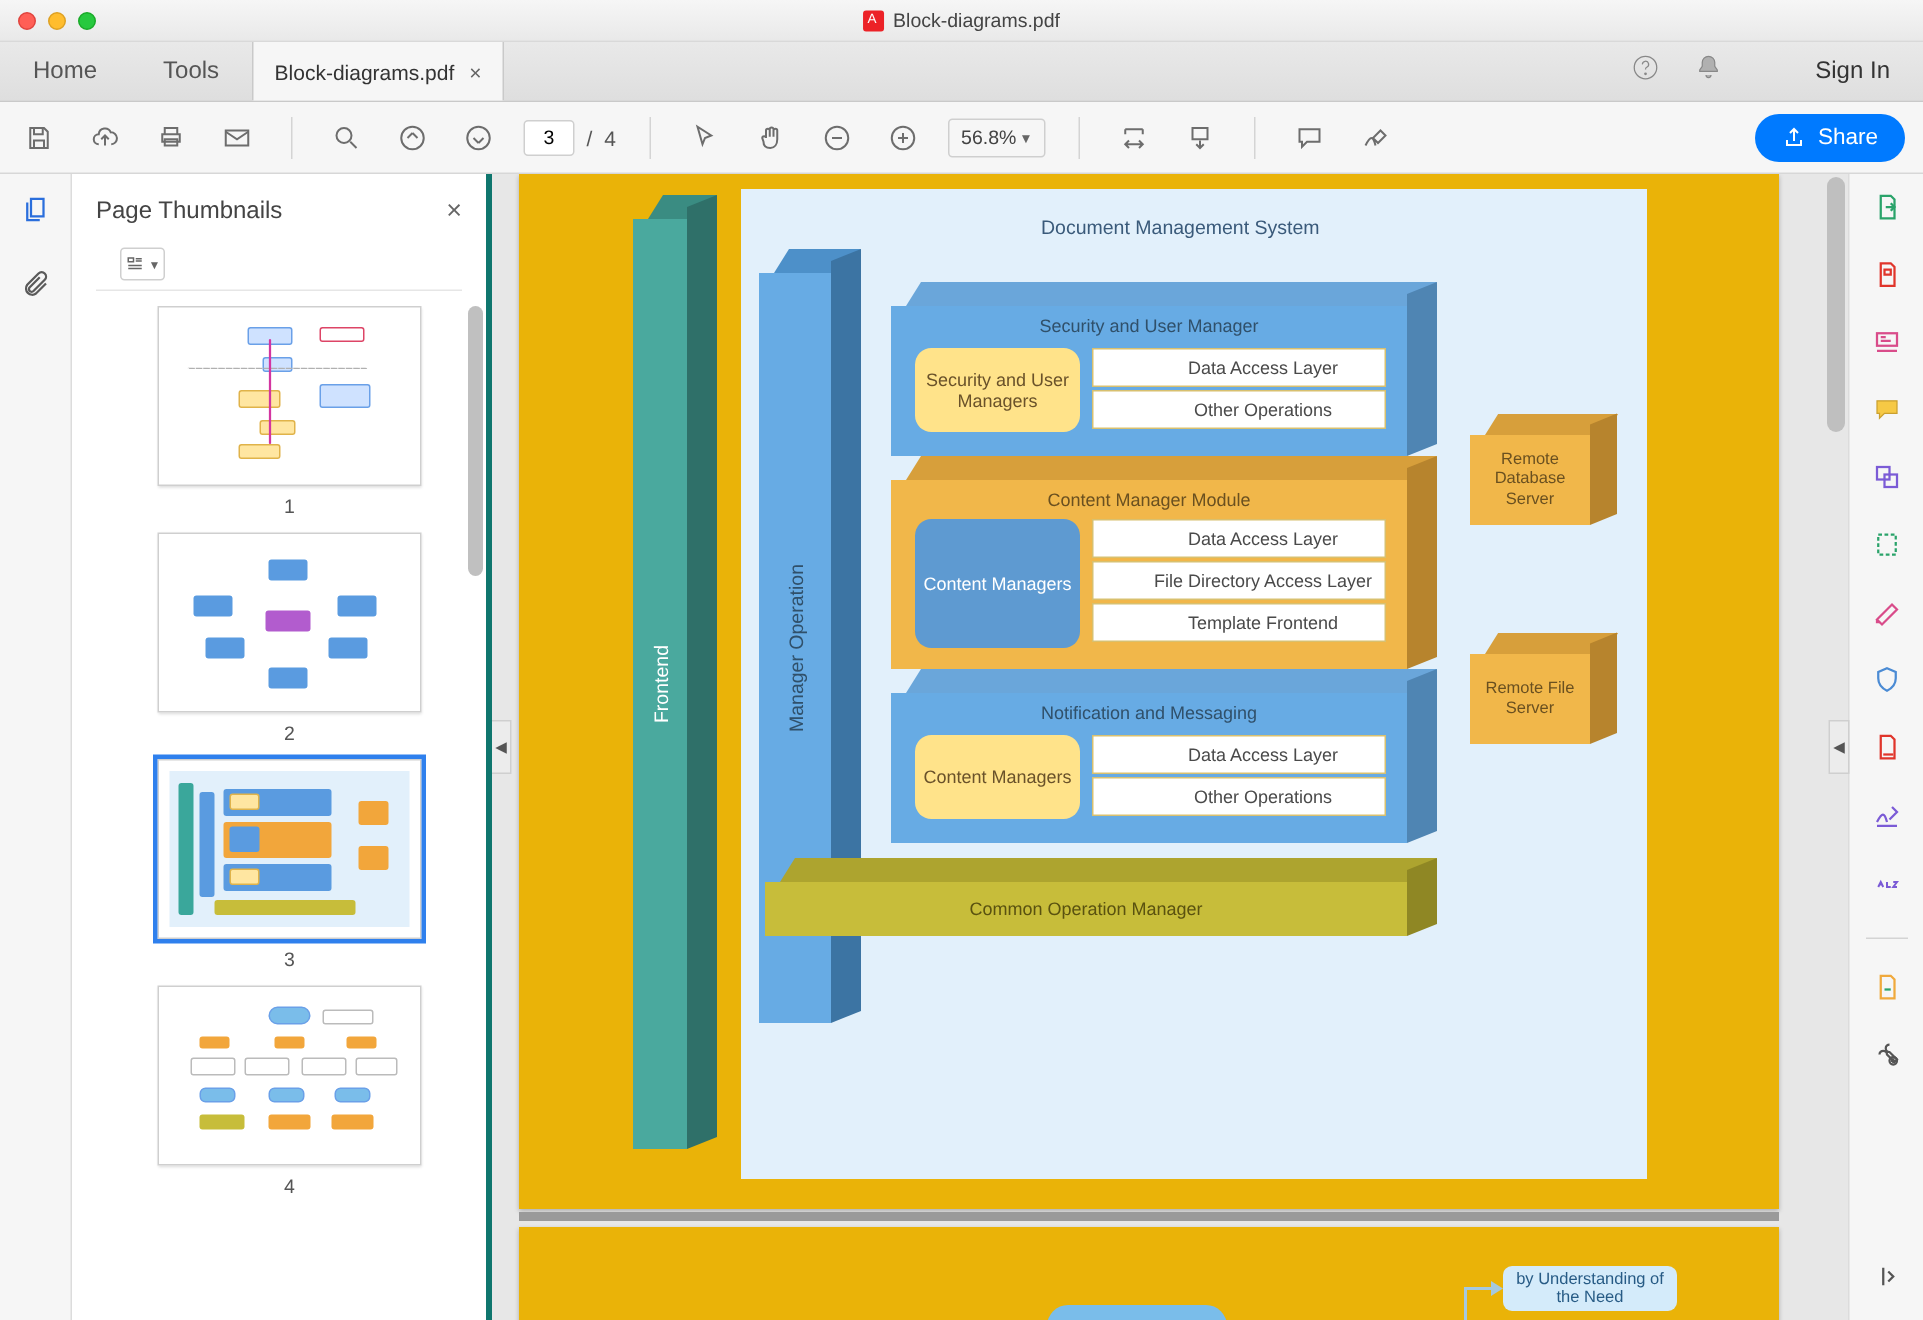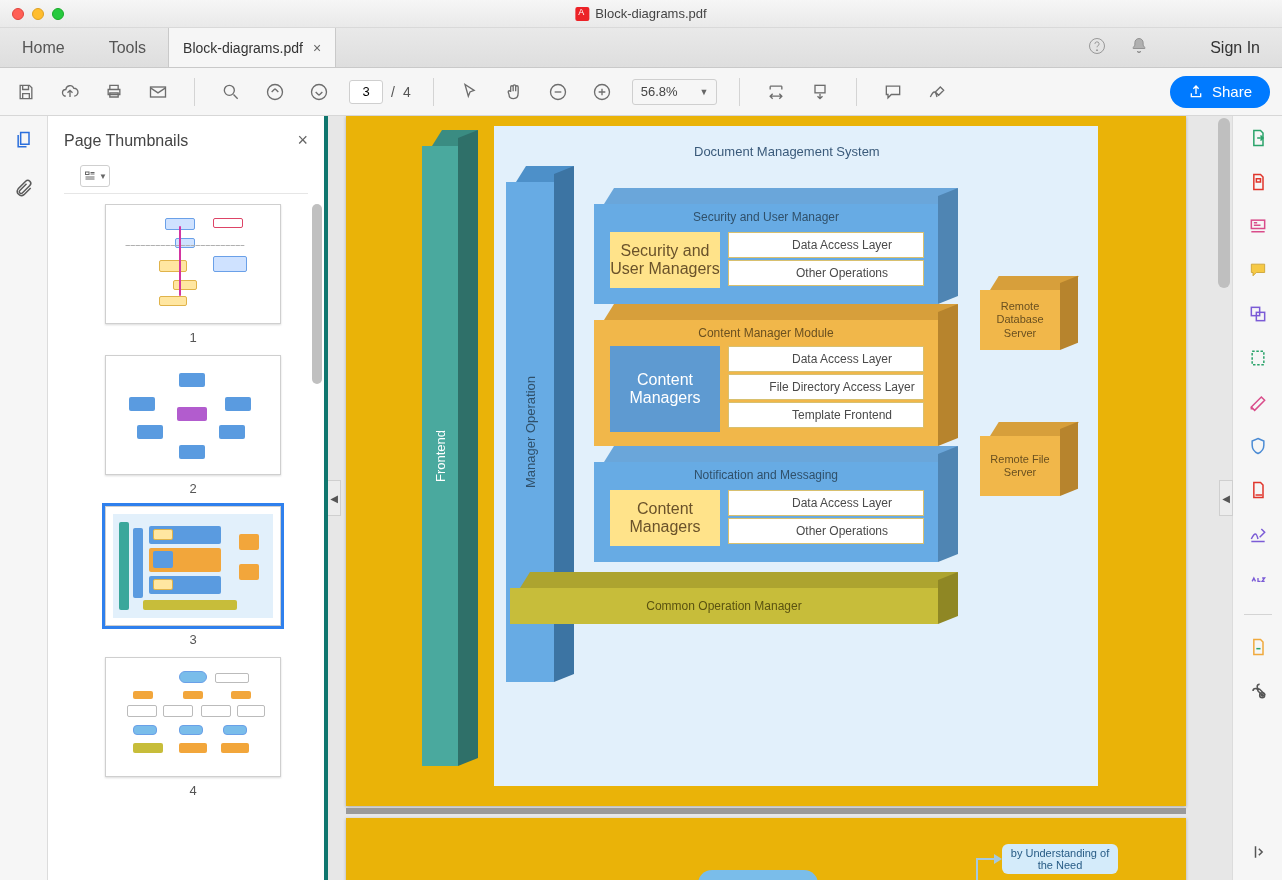--- a/index.html
+++ b/index.html
@@ -26,21 +26,21 @@
   .tab-right svg { stroke:#888; }
   .signin { font-size: 16px; color: #333; margin-left: 39px; }
 
   
   .toolbar { height: 48px; background: #f6f6f6; border-bottom: 1px solid #d7d7d7; display: flex; align-items: center; padding: 0 12px; gap: 16px; }
   .toolbar .sep { width: 1px; height: 28px; background: #d4d4d4; margin: 0 6px; }
   .icon-btn { width: 28px; height: 28px; display: flex; align-items: center; justify-content: center; cursor: pointer; }
   .icon-btn svg { stroke: #6d6d6d; fill: none; stroke-width: 1.6; }
   .pagebox { display: flex; align-items: center; gap: 8px; font-size: 14px; color: #555; }
   .pagebox input { width: 34px; height: 24px; border: 1px solid #cfcfcf; text-align: center; font-size: 13px; border-radius: 3px; }
-  .zoom-disp { display:flex; align-items:center; gap:22px; border:1px solid #cfcfcf; border-radius:3px; height:26px; padding:0 8px; font-size:13px; color:#444; }
+  .zoom-disp { display:flex; align-items:center; gap:2px; border:1px solid #cfcfcf; border-radius:3px; height:26px; padding:0 8px; font-size:13px; color:#444; }
   .share-btn { margin-left: auto; background: #007aff; color: #fff; border-radius: 18px; height: 32px; padding: 0 18px; display: flex; align-items: center; gap: 8px; font-size: 15px; cursor: pointer; }
   .share-btn svg { stroke:#fff; fill:none; }
 
   
   .body { flex: 1; display: flex; overflow: hidden; }
 
   
   .left-rail { width: 48px; background: #f6f6f6; border-right: 1px solid #dcdcdc; display: flex; flex-direction: column; align-items: center; padding-top: 14px; gap: 24px; }
   .left-rail svg { stroke:#5a5a5a; }
   .left-rail .active { stroke:#2a6edc; }
@@ -92,21 +92,21 @@
   .block3d .face { position:absolute; inset:0; display:flex; align-items:center; justify-content:center; text-align:center; font-size:12px; color:#30506a; }
 
   .b-teal .face { background:#4aa99e; } .b-teal .top { background:#3a8c82; } .b-teal .side { background:#2f7069; }
   .b-blue .face { background:#67abe4; } .b-blue .top { background:#4d90c9; } .b-blue .side { background:#3c74a3; }
   .b-gold .face { background:#f1b74a; } .b-gold .top { background:#d79f3b; } .b-gold .side { background:#b7842d; }
   .b-olive .face { background:#c7bd3a; } .b-olive .top { background:#ada42f; } .b-olive .side { background:#8f8724; }
   .b-blue-light .face { background:#8fc1ee; } .b-blue-light .top { background:#6aa6da; } .b-blue-light .side { background:#4f85b3; }
 
   .vlabel { writing-mode: vertical-rl; transform: rotate(180deg); color:#fff; font-size:13px; }
   .mod-title { position:absolute; left:0; right:0; top:6px; text-align:center; font-size:12px; color:#30506a; }
-  .mod-chip { position:absolute; background:#ffe38a; display:flex; align-items:center; justify-content:center; text-align:center; font-size:16px; color:#6a522a; }
+  .mod-chip { position:absolute; background:#ffe38a; display:flex; align-items:center; justify-content:center; text-align:center; font-size:12px; color:#6a522a;border-radius:11px; }
   .mod-chip.blue { background:#5e9ad1; color:#fff; }
   .mod-row { position:absolute; background:#fff; border:1px solid #d8c06f; display:flex; align-items:center; justify-content:center; font-size:12px; color:#4a4a4a;padding-left:32px; }
 
   .remote-box { position:absolute; width:80px; height:60px; }
   .remote-box .face { background:#f1b74a; }
   .remote-box .top { background:#d79f3b; height:14px; top:-14px; transform:skewX(-32deg); }
   .remote-box .side { background:#b7842d; width:18px; right:-18px; top:-7px; transform:skewY(-22deg); }
   .remote-box .face span { font-size:11px; color:#6a5020; line-height:1.2; }
 
   

